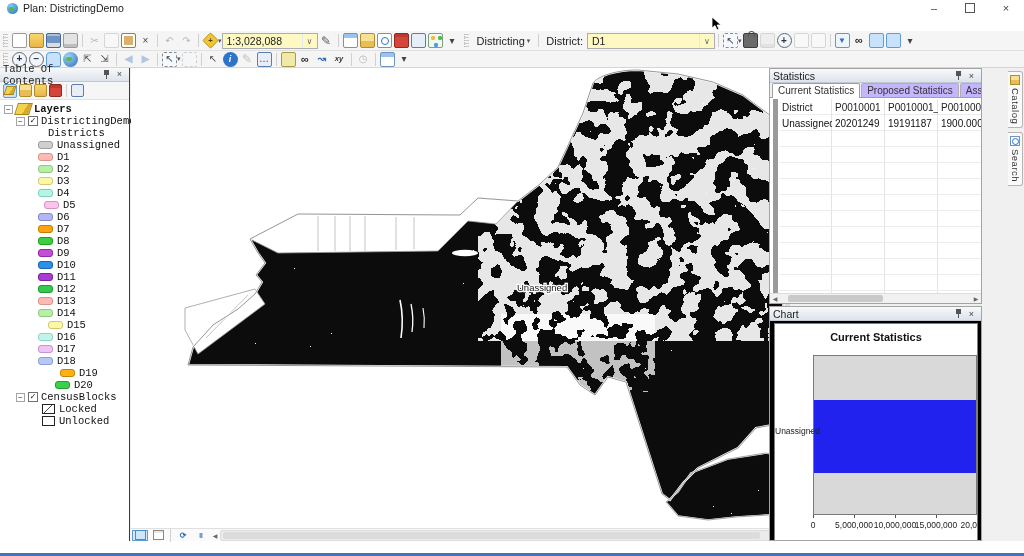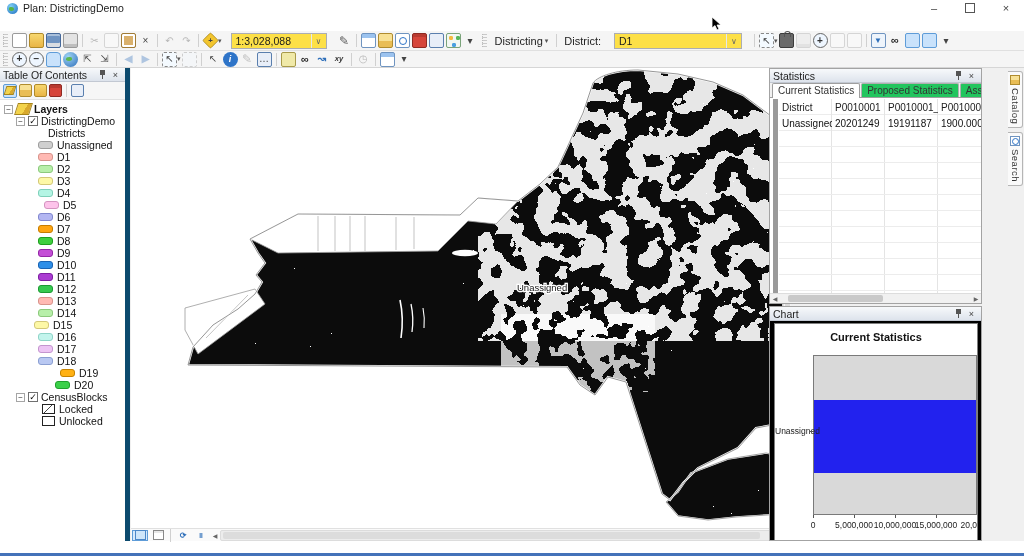--- a/index.html
+++ b/index.html
@@ -52,42 +52,42 @@
   .c-selfeat{border:1px dashed #888;background:#f4faff;color:#333;}
   .c-info{background:#2e74c8;color:#fff;border-radius:50%;font-style:italic;font-weight:bold;font-size:9px;}
   .c-meas{background:#f0e9a8;border:1px solid #a89a4a;color:#6a5f1e;}
   .c-bino{color:#222;font-weight:bold;font-size:11px;}
   .c-xy{font-size:7.5px;font-style:italic;color:#333;font-weight:bold;}
   .c-lock{background:#6a6a6a;border:1px solid #3c3c3c;border-radius:2px;}
   .c-lock::after{content:"";position:absolute;left:4px;top:-3px;width:5px;height:5px;border:1.5px solid #555;border-bottom:none;border-radius:4px 4px 0 0;}
   .c-stat{background:linear-gradient(90deg,#f6c04a 0 4px,#fff 4px 5px,#7fb2e5 5px 9px,#fff 9px 10px,#f08a3c 10px);border:1px solid #8a8a8a;}
   .c-chart{background:linear-gradient(0deg,#fff 0 2px,transparent 2px),linear-gradient(90deg,#fff 0 2px,#e0a33c 2px 5px,#fff 5px 6px,#4aa0e0 6px 9px,#fff 9px 10px,#59b75c 10px 13px,#fff 13px);border:1px solid #8a8a8a;}
   .c-downbox{background:#eef4fb;border:1px solid #6f94c0;color:#2e6fba;font-size:8px;}
-  .combo{height:16px;background:#fde047;border:1px solid #abadb3;display:inline-flex;align-items:center;font-size:10.5px;box-sizing:border-box;margin:0 9px;}
+  .combo{height:16px;background:#fef9c3;border:1px solid #abadb3;display:inline-flex;align-items:center;font-size:10.5px;box-sizing:border-box;margin:0 0;}
   .combo .cval{padding:0 4px;flex:1;white-space:nowrap;overflow:hidden;}
   .combo .carr{width:14px;text-align:center;color:#666;font-size:8px;border-left:1px solid #e3e7ee;height:100%;line-height:15px;}
   .tlabel{font-size:11px;color:#222;padding:0 4px;white-space:nowrap;}
   .tbutton{font-size:11px;color:#222;padding:0 5px;white-space:nowrap;display:inline-flex;align-items:center;gap:3px;}
 
   
   .cursor{position:absolute;left:711px;top:17px;width:11px;height:15px;z-index:99;pointer-events:none;}
 
   
   .main{position:absolute;left:0;top:68px;width:1024px;height:473px;background:#f0f0f0;}
 
   
   .panel-head{height:14px;background:linear-gradient(#f7f9fb,#dde3ec);border-bottom:1px solid #c2c8d2;display:flex;align-items:center;padding:0 3px;box-sizing:border-box;}
   .panel-head .ptitle{font-size:10.5px;color:#1e1e1e;flex:1;}
   .phbtn{width:13px;height:12px;display:inline-flex;align-items:center;justify-content:center;color:#444;font-size:9px;}
   .pin-glyph{width:7px;height:9px;position:relative;display:inline-block;}
   .pin-glyph::before{content:"";position:absolute;left:1px;top:0;width:5px;height:5px;background:#555;}
   .pin-glyph::after{content:"";position:absolute;left:3px;top:5px;width:1px;height:4px;background:#555;}
 
   
-  .toc{position:absolute;left:0;top:0;width:130px;height:473px;background:#fff;border-right:5px solid #0c4a6e;box-sizing:border-box;}
+  .toc{position:absolute;left:0;top:0;width:130px;height:473px;background:#fff;border-right:1px solid #0c4a6e;box-sizing:border-box;font-family:Liberation Mono, monospace;}
   .toc-tools{height:17px;background:#f6f6f6;border-bottom:1px solid #e2e2e2;display:flex;align-items:center;padding-left:2px;}
   .toc-tree{padding-top:3px;font-size:10.5px;line-height:12px;}
   .trow{height:12px;display:flex;align-items:center;white-space:nowrap;}
   .exp{width:9px;height:9px;border:1px solid #a5a5a5;background:#fff;font-size:8px;line-height:7px;text-align:center;color:#333;box-sizing:border-box;margin-right:3px;flex:none;}
   .cbx{width:10px;height:10px;border:1px solid #707070;background:#fff;font-size:9px;line-height:9px;text-align:center;color:#111;box-sizing:border-box;margin-right:3px;flex:none;}
   .layers-ico{width:13px;height:10px;margin-right:3px;flex:none;background:linear-gradient(105deg,#f3d34a 60%,#d9a92c 60%);border:1px solid #a8861a;transform:skewX(-18deg);}
   .swatch{width:15px;height:8px;border-radius:3px;border:1px solid #999;box-sizing:border-box;margin-right:4px;flex:none;}
   .swatch.sq{width:13px;height:10px;border-radius:0;border:1px solid #222;background:#fff;}
   .swatch.hatch{background:linear-gradient(135deg,transparent 44%,#444 44% 52%,transparent 52%),#fff;}
   .tlabel2{color:#111;}
@@ -109,21 +109,21 @@
   .hsthumb{position:absolute;left:2px;top:1px;bottom:1px;width:96%;background:#dcdcdc;border-radius:2px;}
   .corner{position:absolute;right:0;bottom:0;width:8px;height:13px;background:#f3f3f3;}
 
   
   .rightcol{position:absolute;left:769px;top:0;width:213px;height:473px;}
   .rpanel{position:absolute;left:0;width:213px;background:#fff;border:1px solid #a3a3a3;box-sizing:border-box;overflow:hidden;}
   .stats-panel{top:0;height:236px;}
   .chart-panel{top:238px;height:235px;background:#000000;}
 
   .stat-tabs{height:15px;background:#f1f1f1;display:flex;align-items:flex-end;padding-left:2px;border-bottom:1px solid #9f9f9f;box-sizing:border-box;}
-  .stab{font-size:10px;padding:1px 5px;border:1px solid #b0b0b0;border-bottom:none;background:#22c55e;color:#333;border-radius:2px 2px 0 0;margin-right:1px;white-space:nowrap;}
+  .stab{font-size:10px;padding:1px 5px;border:1px solid #b0b0b0;border-bottom:none;background:#c4b5fd;color:#333;border-radius:2px 2px 0 0;margin-right:1px;white-space:nowrap;}
   .stab.active{background:#fff;height:12px;position:relative;top:1px;border-color:#9f9f9f;}
   .stat-table{position:absolute;left:0;top:30px;right:0;bottom:10px;background:#fff;}
   .rowhdr{position:absolute;left:3px;top:0;bottom:0;width:5px;background:#9a9a9a;}
   .shead,.srow{position:absolute;left:9px;right:0;height:16px;display:grid;grid-template-columns:53px 53px 53px 1fr;align-items:center;font-size:10px;}
   .shead{top:0;color:#222;}
   .srow1{top:16px;color:#111;}
   .scell{padding-left:3px;white-space:nowrap;overflow:hidden;}
   .sgrid{position:absolute;left:9px;right:0;top:32px;bottom:0;background:
       repeating-linear-gradient(180deg,transparent 0 15px,#ececec 15px 16px),
       linear-gradient(90deg,transparent 0 52px,#e4e4e4 52px 53px,transparent 53px 105px,#e4e4e4 105px 106px,transparent 106px 158px,#e4e4e4 158px 159px,transparent 159px);}
@@ -358,21 +358,21 @@
             <span class="tlabel2">D12</span>
           </div>
         <div class="trow" style="padding-left:38px">
             <span class="swatch" style="background-color: rgb(255, 185, 179); border-color: rgb(216, 148, 140);"></span>
             <span class="tlabel2">D13</span>
           </div>
         <div class="trow" style="padding-left:38px">
             <span class="swatch" style="background-color: rgb(183, 239, 169); border-color: rgb(140, 201, 124);"></span>
             <span class="tlabel2">D14</span>
           </div>
-        <div class="trow" style="padding-left:34px">
+        <div class="trow" style="padding-left:48px">
             <span class="swatch" style="background-color: rgb(253, 248, 166); border-color: rgb(211, 200, 120);"></span>
             <span class="tlabel2">D15</span>
           </div>
         <div class="trow" style="padding-left:38px">
             <span class="swatch" style="background-color: rgb(194, 244, 236); border-color: rgb(143, 212, 200);"></span>
             <span class="tlabel2">D16</span>
           </div>
         <div class="trow" style="padding-left:38px">
             <span class="swatch" style="background-color: rgb(237, 196, 244); border-color: rgb(196, 149, 207);"></span>
             <span class="tlabel2">D17</span>

